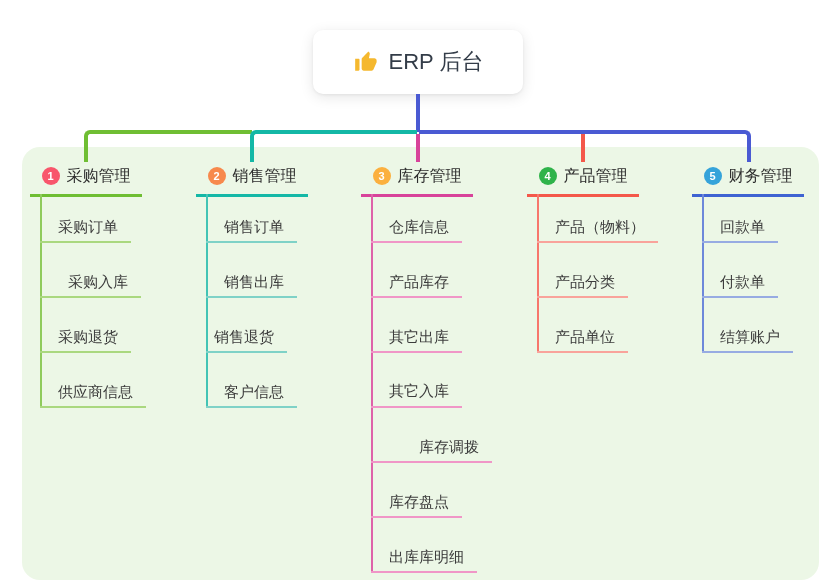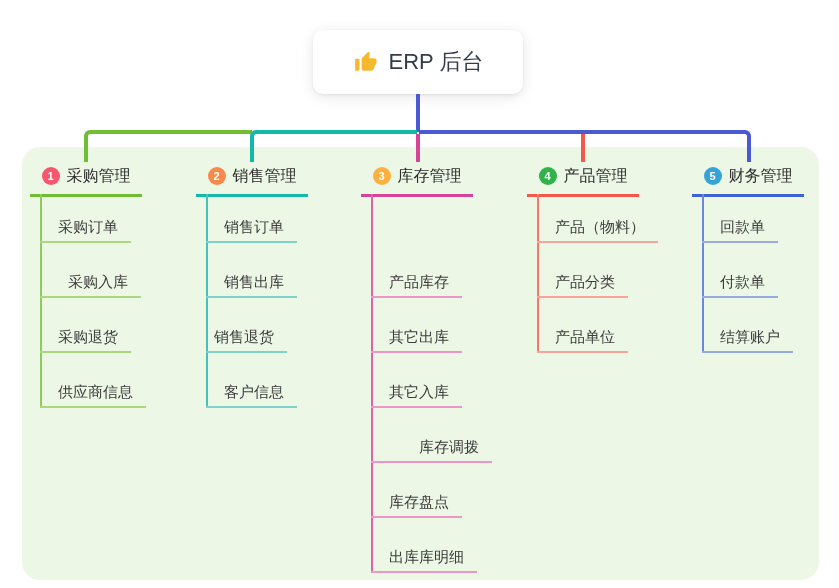--- a/index.html
+++ b/index.html
@@ -98,23 +98,24 @@
   <div class="item i2" style="left:206px; top:201px;">销售订单</div>
   <div class="item i2" style="left:206px; top:256px;">销售出库</div>
   <div class="item i2" style="left:206px; top:311px;padding-left:8px;">销售退货</div>
   <div class="item i2" style="left:206px; top:366px;text-align:right;">客户信息</div>
 
   <div class="bheader h3" style="left:361px;">
     <span class="badge" style="background:#fbb03f;">3</span>
     <span>库存管理</span>
   </div>
   <div class="thinline" style="left:371px; top:182px; height:379px; background:#de62a9;"></div>
+  <div class="item i3" style="left:371px; top:201px;">仓库信息</div>
   <div class="item i3" style="left:371px; top:256px;">产品库存</div>
   <div class="item i3" style="left:371px; top:311px;">其它出库</div>
-  <div class="item i3" style="left:371px; top:366px;">其它入库</div>
+  <div class="item i3" style="left:371px; top:366px;font-family:Liberation Serif, serif;">其它入库</div>
   <div class="item i3" style="left:371px; top:421px;padding-left:48px;">库存调拨</div>
   <div class="item i3" style="left:371px; top:531px;">出库库明细</div>
   <div class="item i3" style="left:371px; top:476px;">库存盘点</div>
 
   <div class="bheader h4" style="left:527px;">
     <span class="badge" style="background:#2fb34a;">4</span>
     <span>产品管理</span>
   </div>
   <div class="thinline" style="left:537px; top:182px; height:159px; background:#f7776c;"></div>
   <div class="item i4" style="left:537px; top:201px;">产品（物料）</div>

